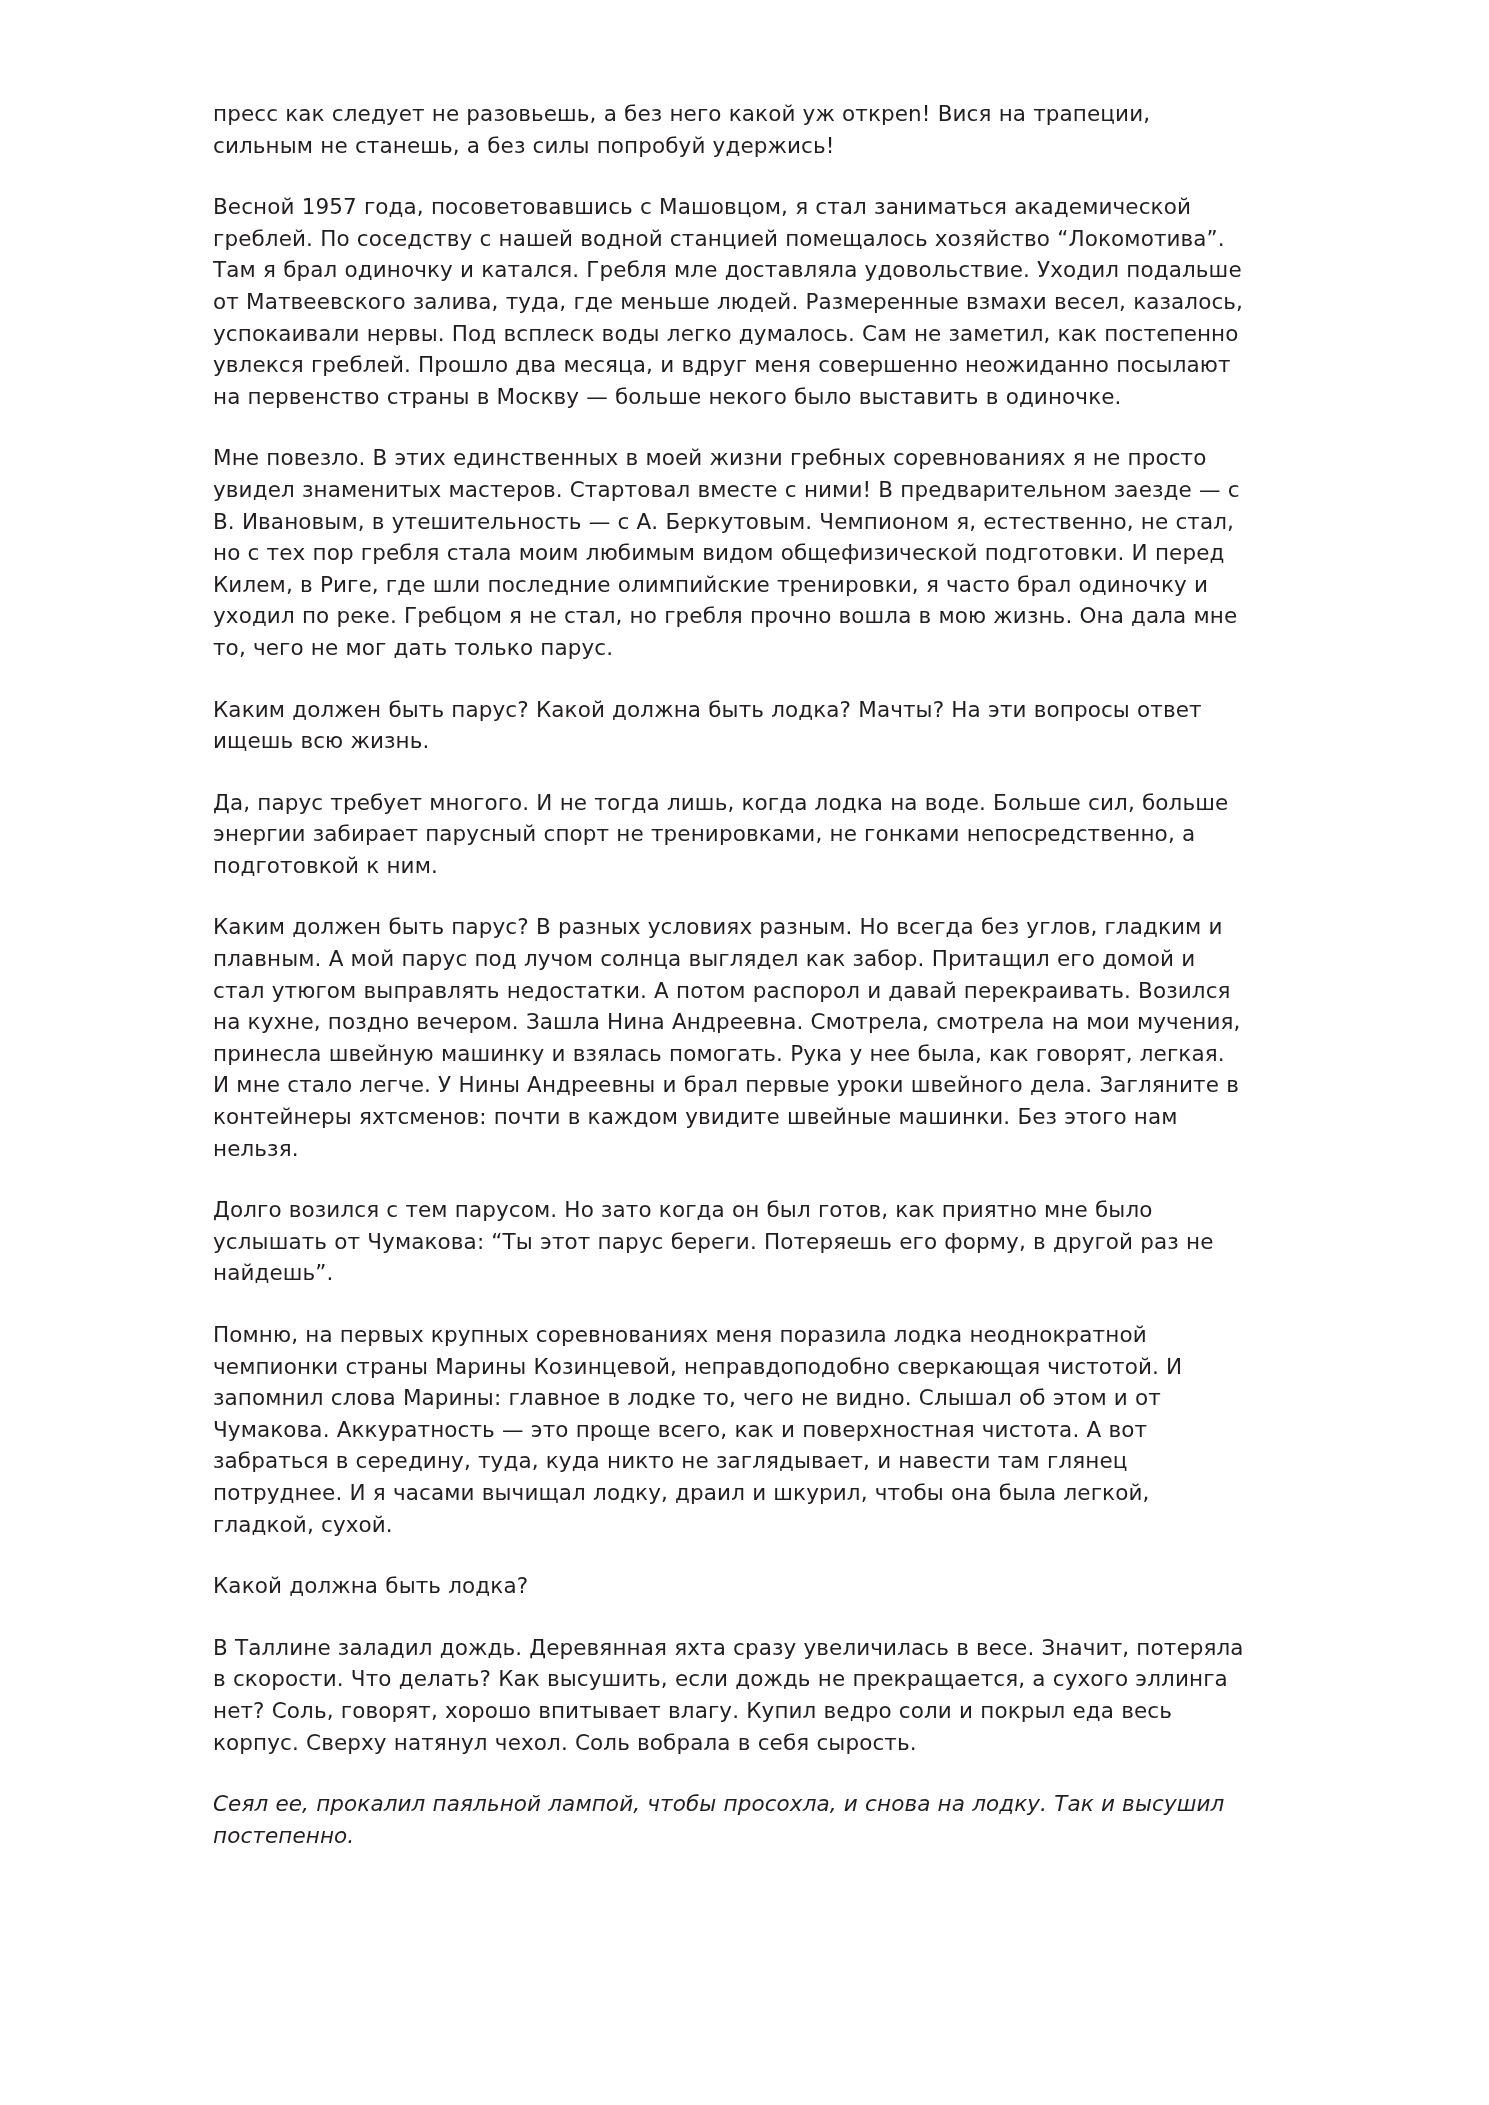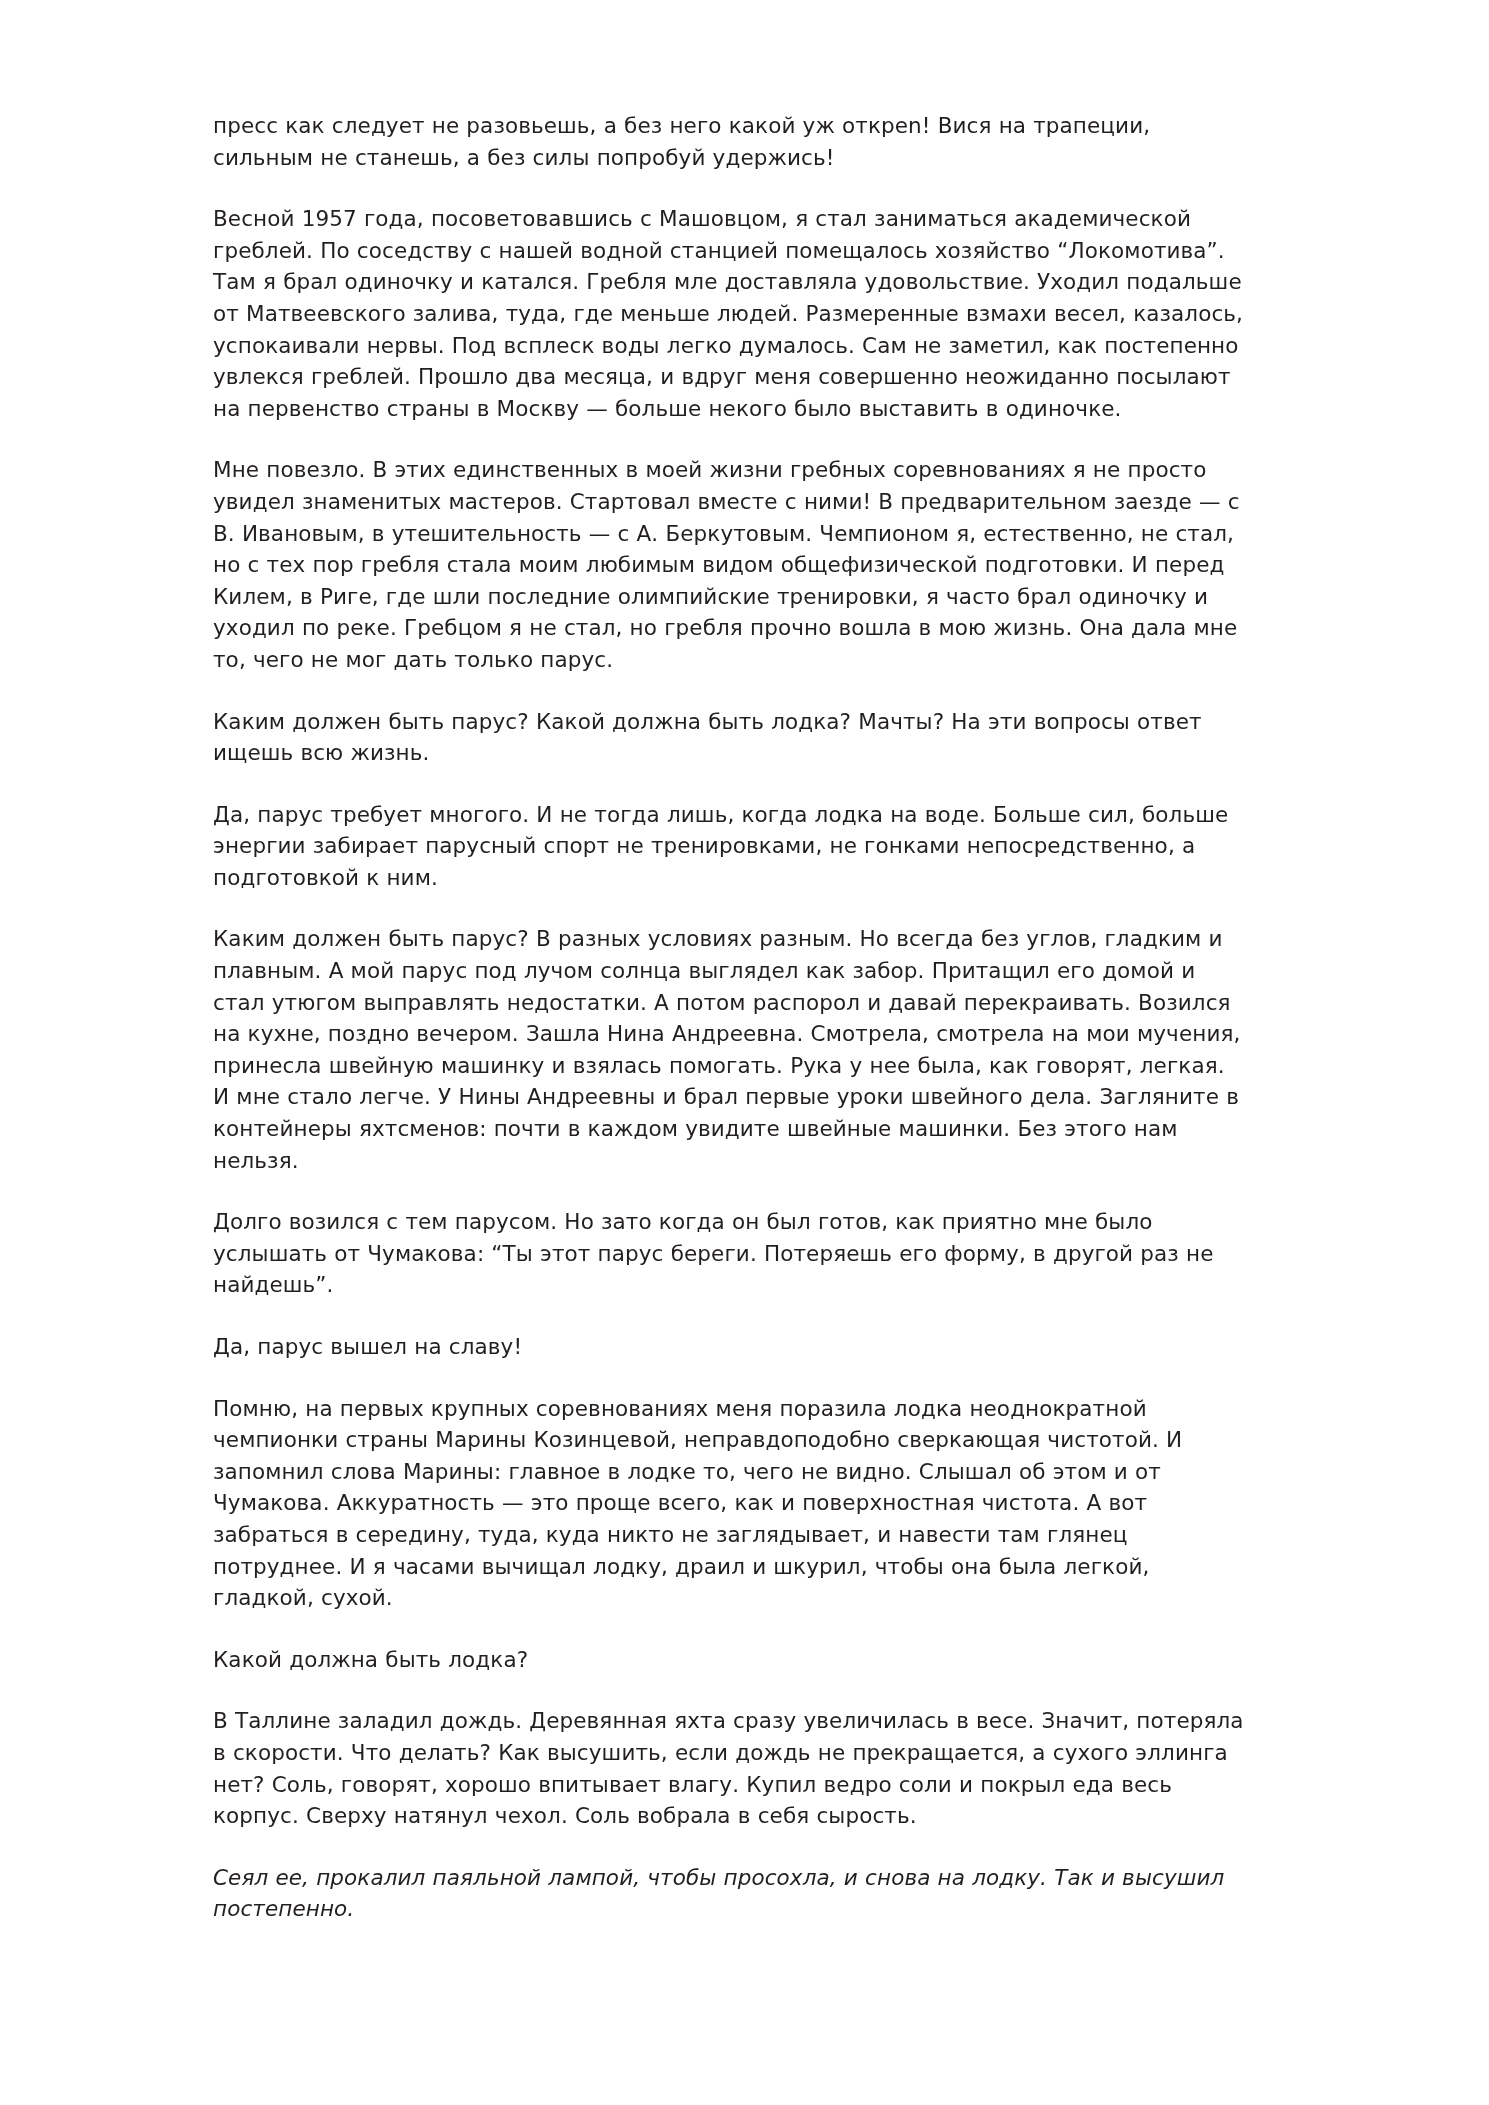--- a/index.html
+++ b/index.html
@@ -19,21 +19,21 @@
     overflow: hidden;
     box-sizing: border-box;
   }
   .text-column {
     position: absolute;
     left: 213px;
     top: 98px;
     width: 1125px;
   }
   .para {
-    margin: 12px 0 30px 0;
+    margin: 0 0 30px 0;
     font-size: 21.5px;
     line-height: 31.6px;
     color: #231f20;
     letter-spacing: 0.1px;
     white-space: pre-wrap;
     word-spacing: 0.2px;
     text-align: left;
   }
   .para:last-child {
     margin-bottom: 0;
@@ -70,21 +70,20 @@
 плавным. А мой парус под лучом солнца выглядел как забор. Притащил его домой и
 стал утюгом выправлять недостатки. А потом распорол и давай перекраивать. Возился
 на кухне, поздно вечером. Зашла Нина Андреевна. Смотрела, смотрела на мои мучения,
 принесла швейную машинку и взялась помогать. Рука у нее была, как говорят, легкая.
 И мне стало легче. У Нины Андреевны и брал первые уроки швейного дела. Загляните в
 контейнеры яхтсменов: почти в каждом увидите швейные машинки. Без этого нам
 нельзя.</p>
     <p class="para">Долго возился с тем парусом. Но зато когда он был готов, как приятно мне было
 услышать от Чумакова: “Ты этот парус береги. Потеряешь его форму, в другой раз не
 найдешь”.</p>
-    <p class="para">Да, парус вышел на славу!</p>
     <p class="para">Помню, на первых крупных соревнованиях меня поразила лодка неоднократной
 чемпионки страны Марины Козинцевой, неправдоподобно сверкающая чистотой. И
 запомнил слова Марины: главное в лодке то, чего не видно. Слышал об этом и от
 Чумакова. Аккуратность — это проще всего, как и поверхностная чистота. А вот
 забраться в середину, туда, куда никто не заглядывает, и навести там глянец
 потруднее. И я часами вычищал лодку, драил и шкурил, чтобы она была легкой,
 гладкой, сухой.</p>
     <p class="para">Какой должна быть лодка?</p>
     <p class="para">В Таллине заладил дождь. Деревянная яхта сразу увеличилась в весе. Значит, потеряла
 в скорости. Что делать? Как высушить, если дождь не прекращается, а сухого эллинга

